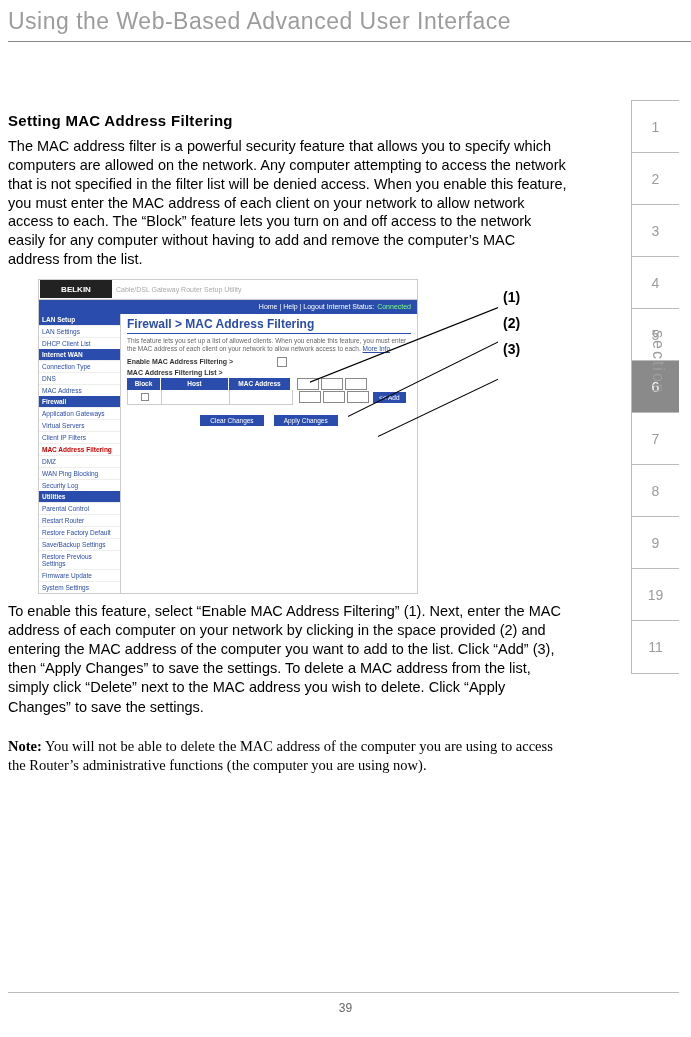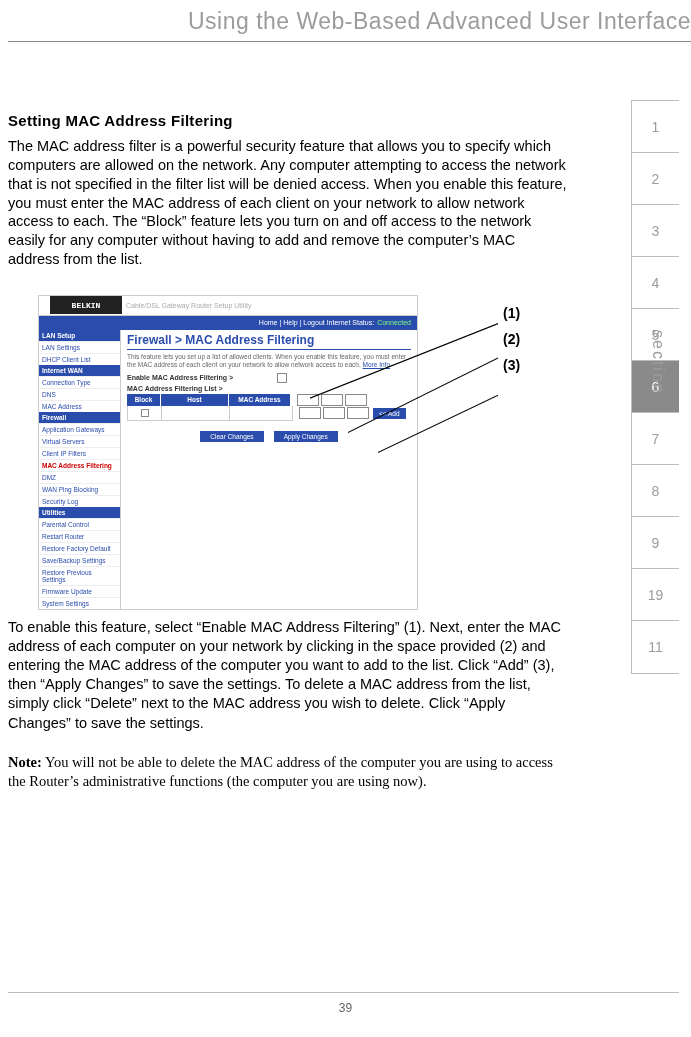--- a/index.html
+++ b/index.html
@@ -6,21 +6,20 @@
   body {
     width: 691px;
     height: 1037px;
     background: #fff;
     font-family: Arial, Helvetica, sans-serif;
     color: #000;
     position: relative;
   }
   .page-header {
     padding: 8px 0 0 8px;
-    text-align: right;
   }
   .page-title {
     font-size: 23px;
     color: #9c9c9c;
     letter-spacing: 0.5px;
     font-weight: 400;
   }
   .hr-top {
     border: none;
     border-top: 1px solid #888;
@@ -33,21 +32,21 @@
   }
   .section-heading {
     font-size: 15px;
     font-weight: bold;
     letter-spacing: 0.3px;
     margin-bottom: 8px;
   }
   .body-text {
     font-size: 14.5px;
     line-height: 1.3;
-    margin-bottom: 26px;
+    margin-bottom: 10px;
     max-width: 560px;
   }
   .body-text2 {
     font-size: 14.5px;
     line-height: 1.32;
     margin-bottom: 20px;
     margin-top: 6px;
     max-width: 560px;
   }
   .note-text {
@@ -81,22 +80,21 @@
   .logo {
     width: 72px;
     height: 18px;
     background: #222;
     color: #fff;
     font-size: 8px;
     font-weight: bold;
     display: flex;
     align-items: center;
     justify-content: center;
-    margin-left: 11px;
-    font-family: Liberation Mono, monospace;
+    margin-left: 1px;
   }
   .topcaption {
     color: #aaa;
     font-size: 7px;
     margin-left: 4px;
   }
   .bluebar {
     height: 14px;
     background: #2a4cac;
     width: 100%;

